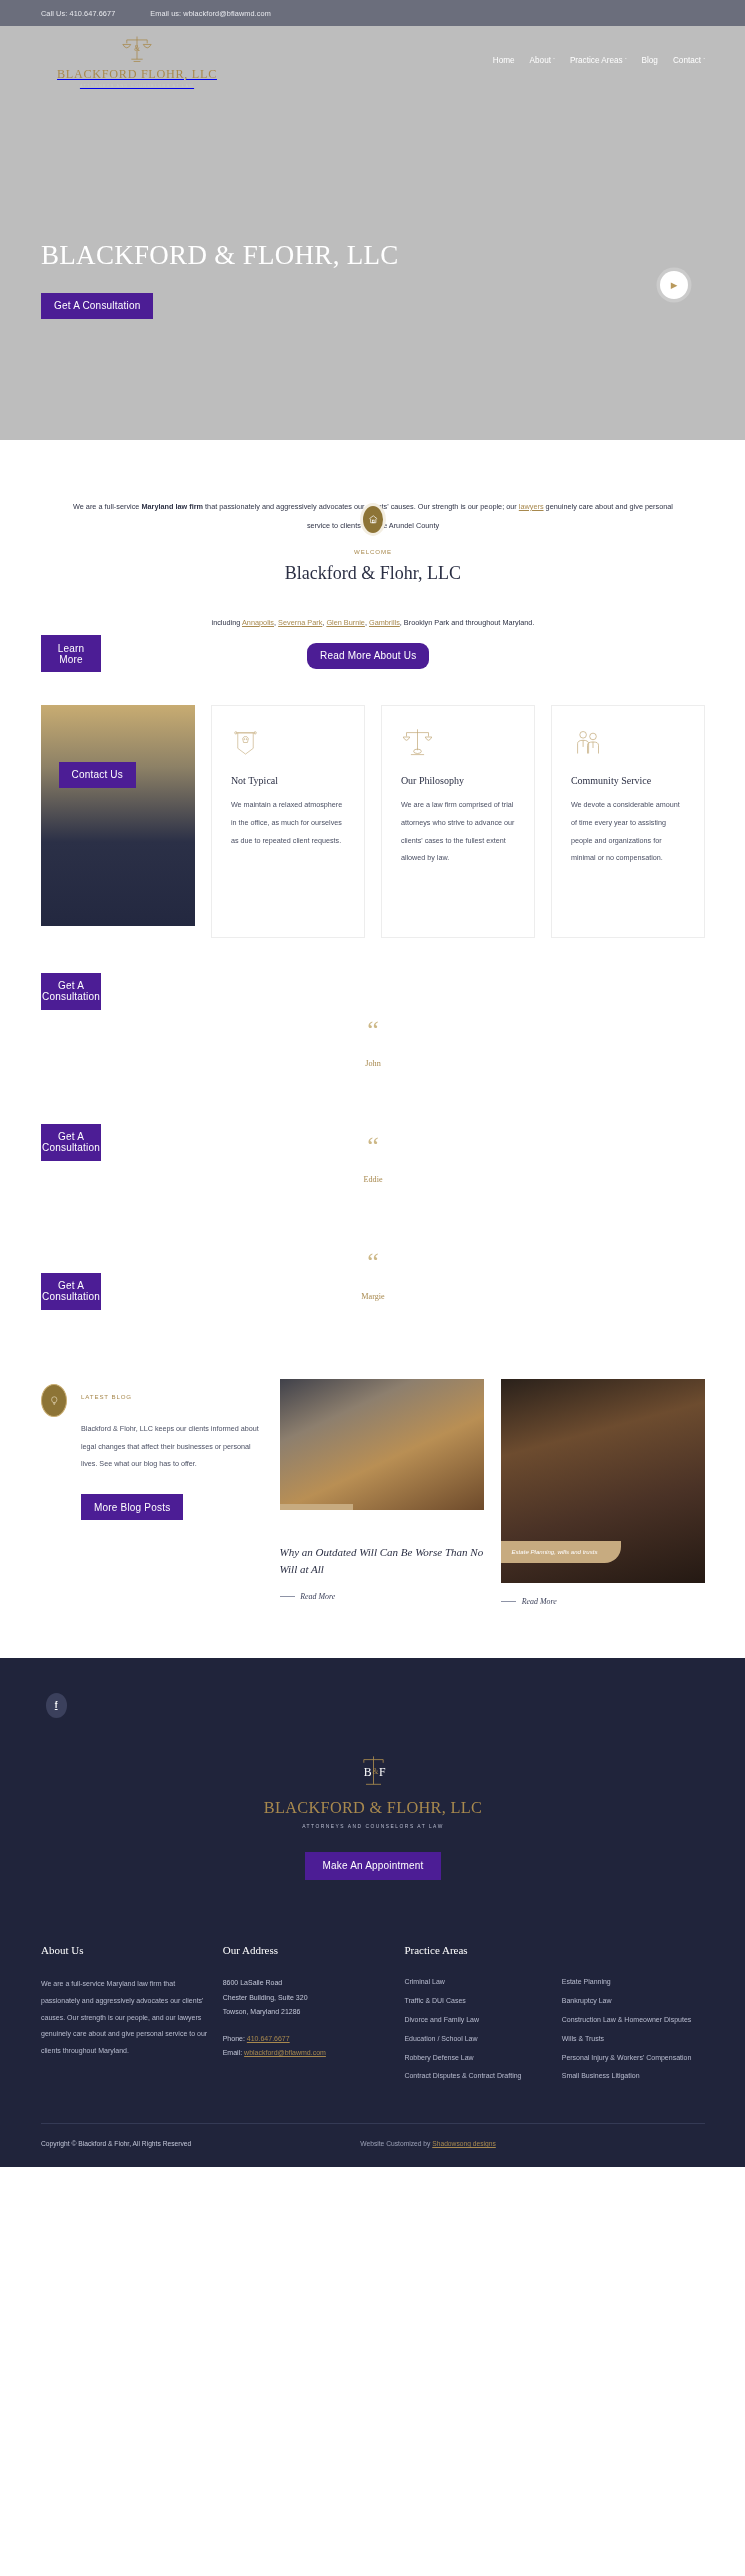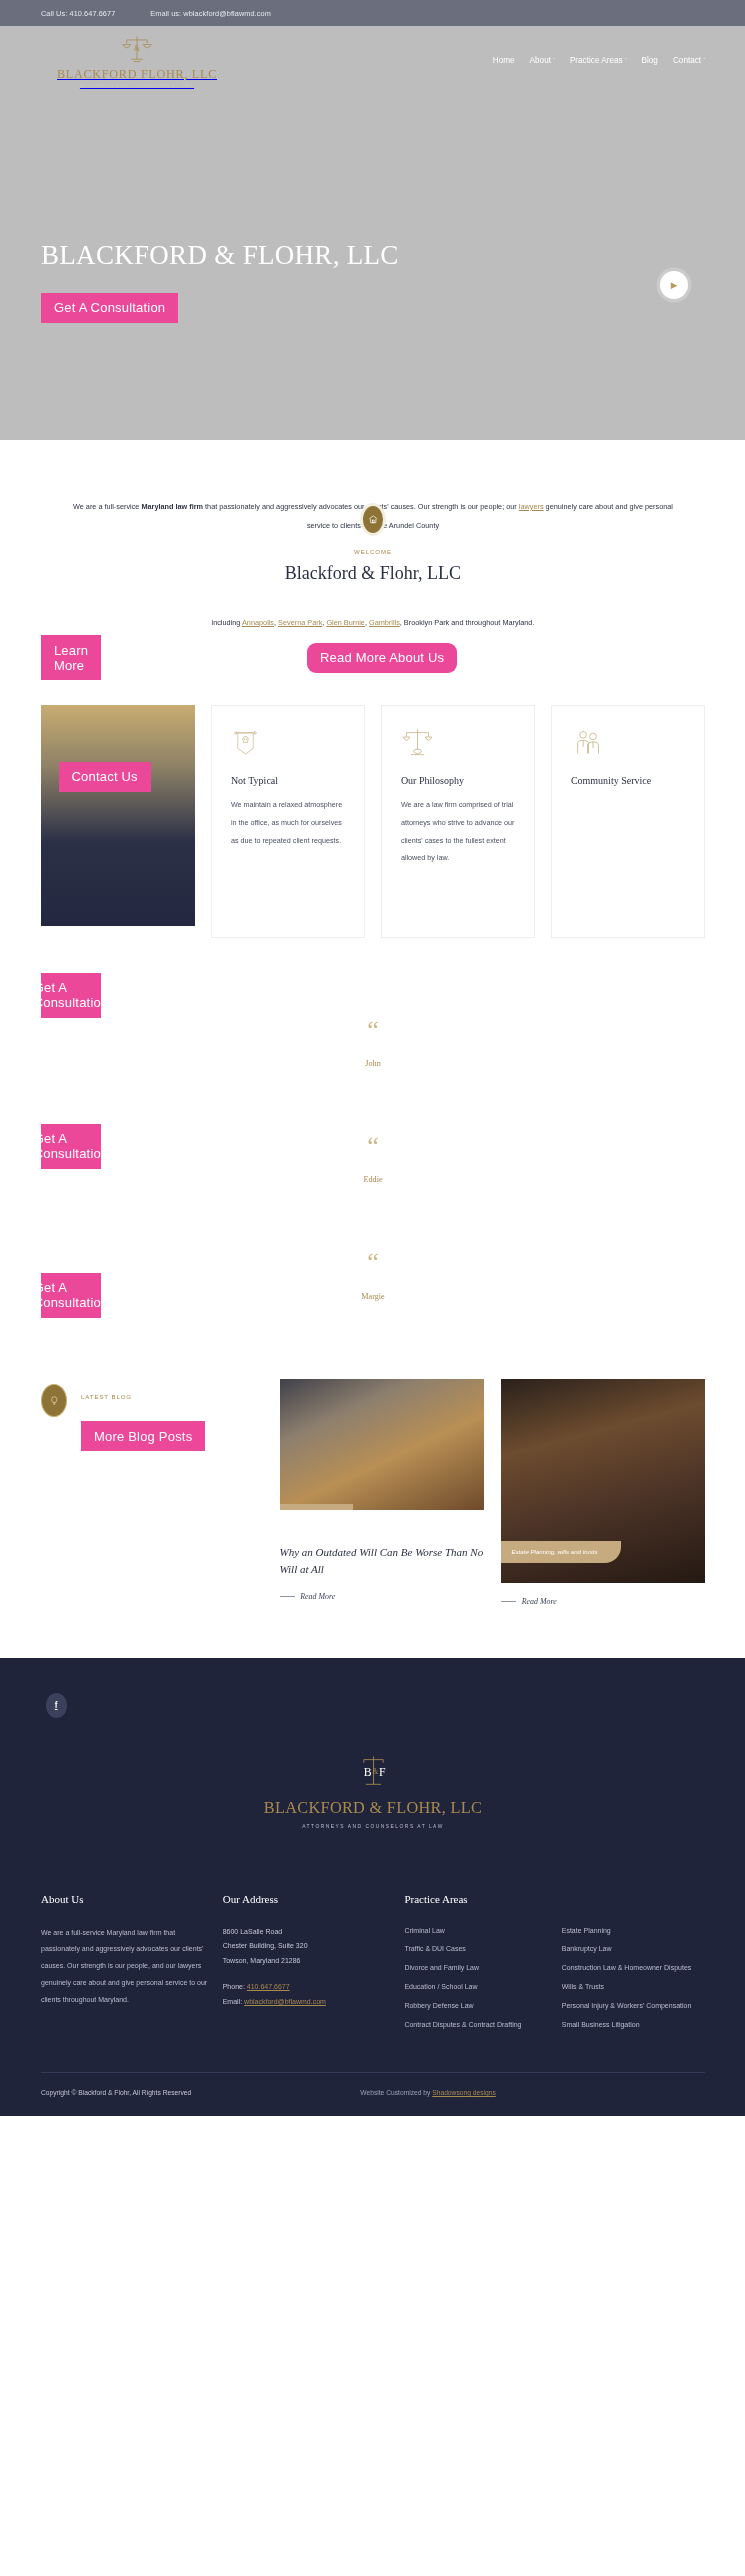--- a/index.html
+++ b/index.html
@@ -64,23 +64,23 @@
   .hero-inner { padding-top: 146px; }
   .hero h1 {
     font-family: "Liberation Serif", serif;
     font-weight: 400;
     font-size: 27px;
     color: #ffffff;
     letter-spacing: 0.3px;
   }
   .btn-gold {
     display: inline-flex; align-items: center; justify-content: center;
-    background: #ec4899; color: #ffffff; text-decoration: none;
-    font-size: 13px; letter-spacing: 0.2px;
-    padding: 7.6px 13px; border: none; cursor: pointer;
+    background: #4c1d95; color: #ffffff; text-decoration: none;
+    font-size: 10px; letter-spacing: 0.2px;
+    padding: 7.6px 13px; border: none; cursor: pointer; text-align: center;
   }
   .hero .btn-gold { margin-top: 21.6px; min-width: 60px; }
   .hero-next {
     position: absolute; right: 58px; top: 177px;
     width: 28px; height: 28px; border-radius: 50%;
     background: #ffffff; display: flex; align-items: center; justify-content: center;
     box-shadow: 0 0 0 3.5px rgba(255,255,255,.22);
     cursor: pointer;
   }
   .hero-next span { color: #b99a5d; font-size: 8.7px; line-height: 1; }
@@ -358,20 +358,21 @@
       <svg viewBox="0 0 60 60" width="33" height="33" fill="none" stroke="#c2a878" stroke-width="1.3">
         <circle cx="22" cy="16" r="6"></circle>
           <path d="M12 50 V32 Q12 26 22 26 Q32 26 32 32 V50"></path>
         <circle cx="40" cy="19" r="6"></circle>
           <path d="M30 50 V35 Q30 29 40 29 Q50 29 50 35 V50"></path>
         <line x1="22" y1="26" x2="22" y2="38"></line>
           <line x1="40" y1="29" x2="40" y2="40"></line>
       </svg>
     </div>
     <h4>Community Service</h4>
+    <p>We devote a considerable amount of time every year to assisting people and organizations for minimal or no compensation.</p>
   </div>
 </section>
 
 <section class="testimonials" style="position:relative;">
   <a class="btn-gold float-cta" href="#" style="top:35px;">Get A Consultation</a>
   <a class="btn-gold float-cta" href="#" style="top:186px;">Get A Consultation</a>
   <a class="btn-gold float-cta" href="#" style="top:335px;">Get A Consultation</a>
 
   <div class="tq">
     <div class="tq-mark">“</div>
@@ -393,20 +394,21 @@
 <section class="blog">
   <div class="blog-intro">
     <div class="bulb">
       <svg viewBox="0 0 24 24" width="10.5" height="10.5" fill="none" stroke="#f0e4c8" stroke-width="1.4">
         <path d="M9 17 Q6 14 6 10 A6 6 0 0 1 18 10 Q18 14 15 17 Z"></path>
         <line x1="9.5" y1="19" x2="14.5" y2="19"></line>
           <line x1="10.5" y1="21.5" x2="13.5" y2="21.5"></line>
       </svg>
     </div>
     <div class="blog-kicker">LATEST BLOG</div>
+    <p>Blackford &amp; Flohr, LLC keeps our clients informed about legal changes that affect their businesses or personal lives. See what our blog has to offer.</p>
     <a class="btn-gold" href="#">More Blog Posts</a>
   </div>
 
   <article class="post post1">
     <div class="post-img p1">
       <span class="post-tag">wills and trusts</span>
     </div>
     <h3>Why an Outdated Will Can Be Worse Than No Will at All</h3>
     <div class="readmore">
       <span class="dash"></span>
@@ -440,20 +442,23 @@
         </g>
         <text x="22" y="46" font-size="22" fill="#ffffff" font-family="Liberation Serif, serif">B</text>
         <text x="38" y="43" font-size="14" fill="#a8894e" font-family="Liberation Serif, serif">&amp;</text>
         <text x="50" y="46" font-size="22" fill="#ffffff" font-family="Liberation Serif, serif">F</text>
       </svg>
     </div>
     <div class="foot-name">BLACKFORD &amp; FLOHR, LLC</div>
     <div class="foot-sub">ATTORNEYS AND COUNSELORS AT LAW</div>
   </div>
 
+  <div class="foot-appt">
+    <a class="btn-gold" href="#" style="padding:8.7px 17.5px;">Make An Appointment</a>
+  </div>
 
   <div class="footer-cols">
     <div class="fcol about">
       <h4>About Us</h4>
       <p>We are a full-service Maryland law firm that passionately and aggressively advocates our clients' causes. Our strength is our people, and our lawyers genuinely care about and give personal service to our clients throughout Maryland.</p>
     </div>
 
     <div class="fcol address">
       <h4>Our Address</h4>
       <div class="addr-line">8600 LaSalle Road</div>

